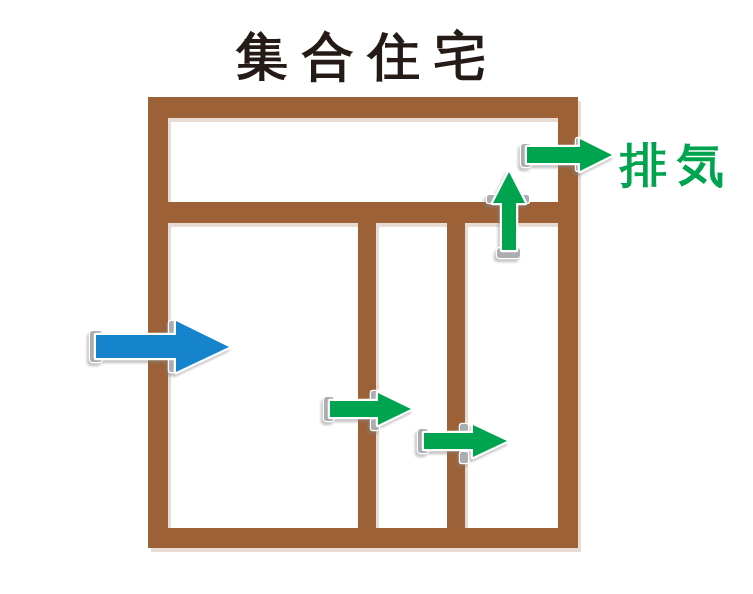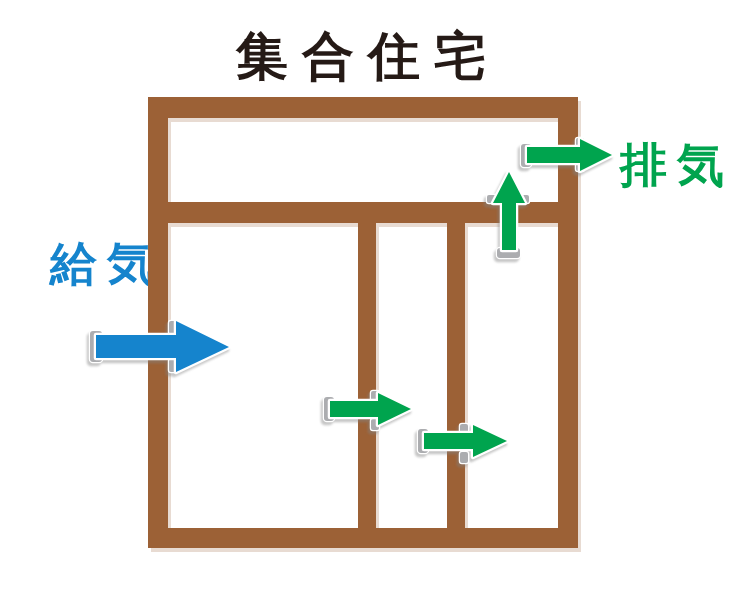--- a/index.html
+++ b/index.html
@@ -48,21 +48,20 @@
     paint-order: stroke fill;
   }
 </style>
 </head>
 <body>
 
 <div class="stage">
 
   <h1 class="page-title" style="color: rgb(37, 26, 22);">集合住宅</h1>
 
-  <div class="flow-label supply" style="color: rgb(21, 132, 205);">給気</div>
 
   <div class="flow-label exhaust" style="color: rgb(0, 164, 78);">排気</div>
 
   <svg class="diagram" width="753" height="594" viewBox="0 0 753 594">
 
     <g class="walls" fill="#9C6136">
       <rect x="148" y="97" width="430" height="21"></rect>
       <rect x="148" y="528" width="430" height="20"></rect>
       <rect x="148" y="97" width="20" height="451"></rect>
       <rect x="558" y="97" width="20" height="451"></rect>

